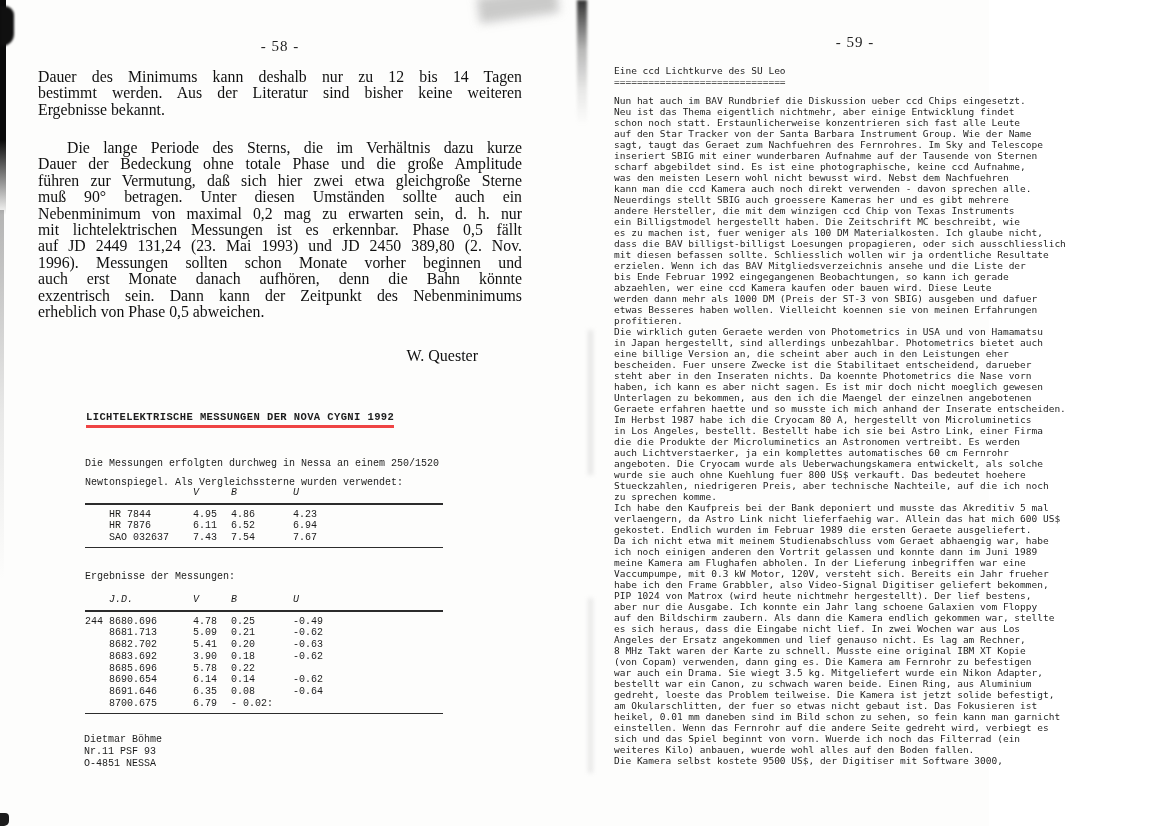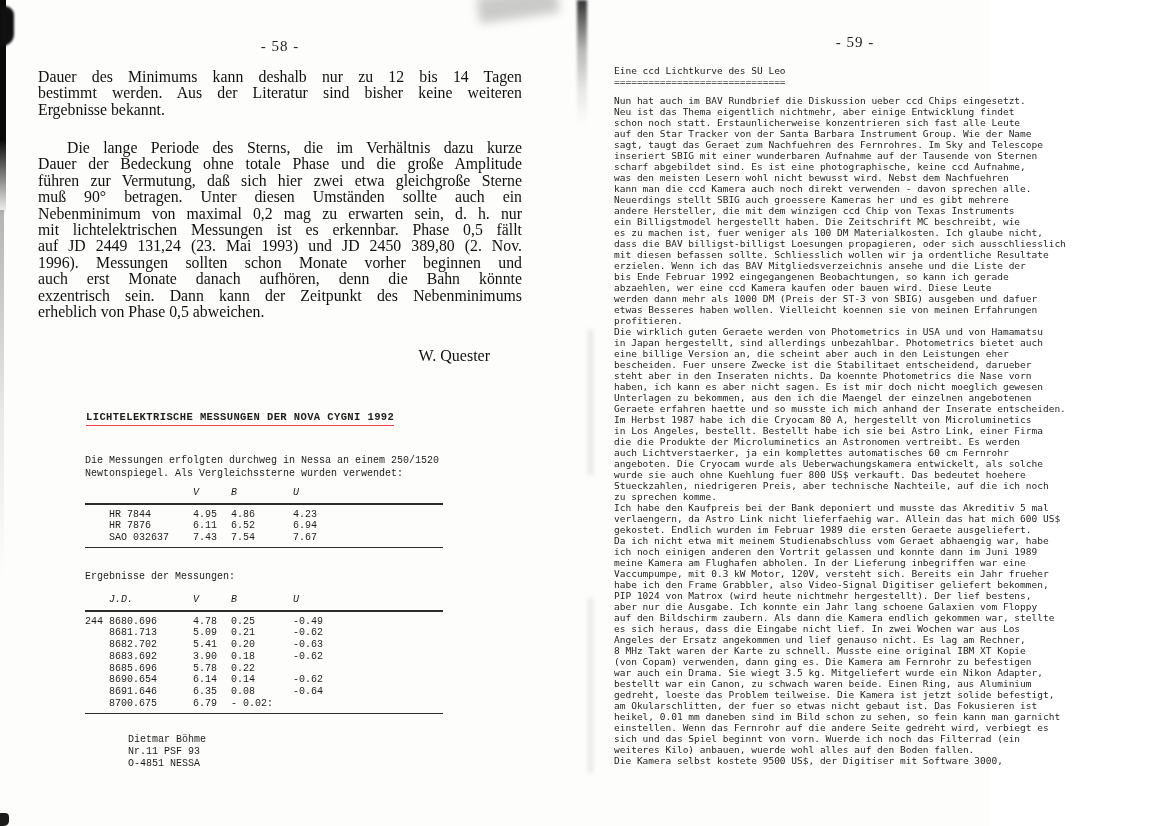--- a/index.html
+++ b/index.html
@@ -29,38 +29,38 @@
   
   .serif-block{position:absolute;left:38px;width:484px;font-size:15.8px;line-height:16.4px;
     color:#101010;}
   .pagenum{position:absolute;font-size:15px;letter-spacing:1px;color:#222;text-align:center;}
   .pagenum-left{left:38px;top:38px;width:484px;}
   .jline{text-align:justify;text-align-last:justify;}
   .jline:last-child{text-align-last:left;}
   [data-name="paragraph-2"] .jline:first-child{text-indent:29px;}
   .signature{position:absolute;left:38px;top:347px;width:484px;text-align:right;
     padding-right:0;box-sizing:border-box;font-size:16px;color:#101010;}
-  .signature-inner{display:inline-block;margin-right:32px;}
+  .signature-inner{display:inline-block;margin-right:44px;}
 
   
   .mono-left{font-family:"Liberation Mono",monospace;color:#1c1c1c;}
   .sec-heading{position:absolute;left:86px;top:411px;font-size:10.5px;letter-spacing:.4px;
     font-weight:bold;}
-  .sec-heading span{display:inline-block;border-bottom:1px solid #ef4444;padding-bottom:2px;}
-  .sec-intro{position:absolute;left:85px;top:454px;font-size:10px;line-height:13px;white-space:pre-line;}
+  .sec-heading span{display:inline-block;border-bottom:3px solid #ef4444;padding-bottom:2px;}
+  .sec-intro{position:absolute;left:85px;top:454px;font-size:10px;line-height:19px;white-space:pre-line;}
   .mtable{position:absolute;left:85px;width:358px;font-size:10px;}
   .mtable-1{top:486px;}
   .mtable-2{top:593px;}
   .trow{display:grid;grid-template-columns:24px 84px 38px 62px 1fr;line-height:11.8px;}
   .thead{line-height:13px;margin-bottom:4px;}
   .thead .hc{font-style:italic;}
   .rule{height:1.5px;background:#2c2c2c;margin:2px 0 4px 0;}
   .rule2{height:1.5px;background:#2c2c2c;margin:3px 0 0 0;}
   .results-label{position:absolute;left:85px;top:571px;font-size:10px;text-align:center;}
-  .address{position:absolute;left:84px;top:734px;font-size:10px;line-height:12.2px;white-space:pre-line;margin-left:44px;}
+  .address{position:absolute;left:84px;top:734px;font-size:10px;line-height:12.2px;white-space:pre-line;}
 
   
   .mono-right{font-family:"DejaVu Sans Mono",monospace;color:#1f1f1f;padding-left:11px;}
   .pagenum-right{left:760px;top:34px;width:190px;}
   .article-title{position:absolute;left:603px;top:66px;font-size:9.5px;line-height:10.5px;}
   .title-underline{position:absolute;left:603px;top:76.5px;font-size:9.5px;line-height:10.5px;}
   .article-body{position:absolute;left:603px;top:95px;font-size:9.5px;line-height:11px;
     white-space:pre;}
 </style>
 </head>

